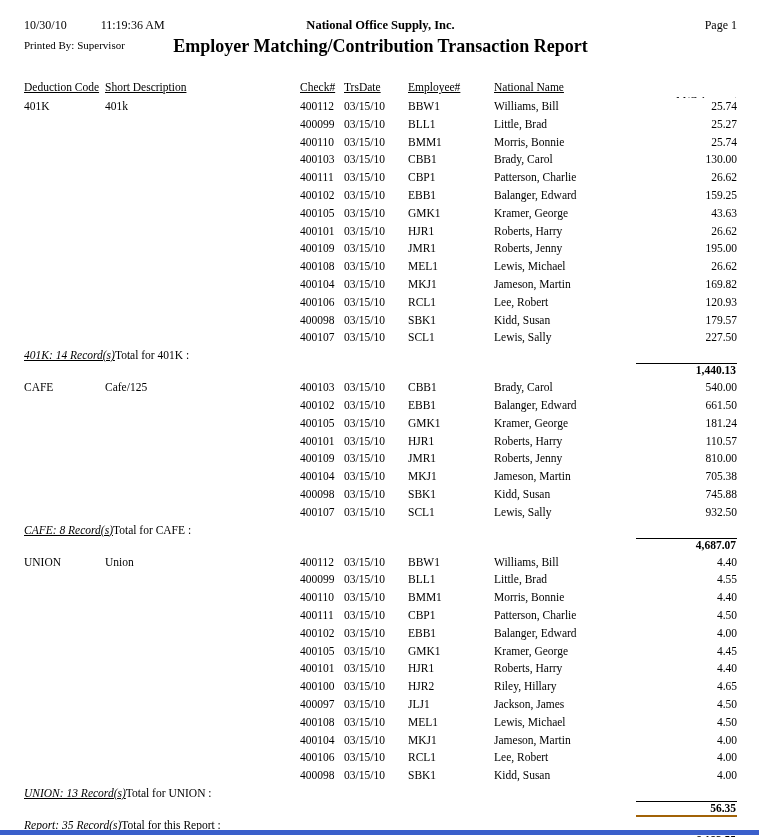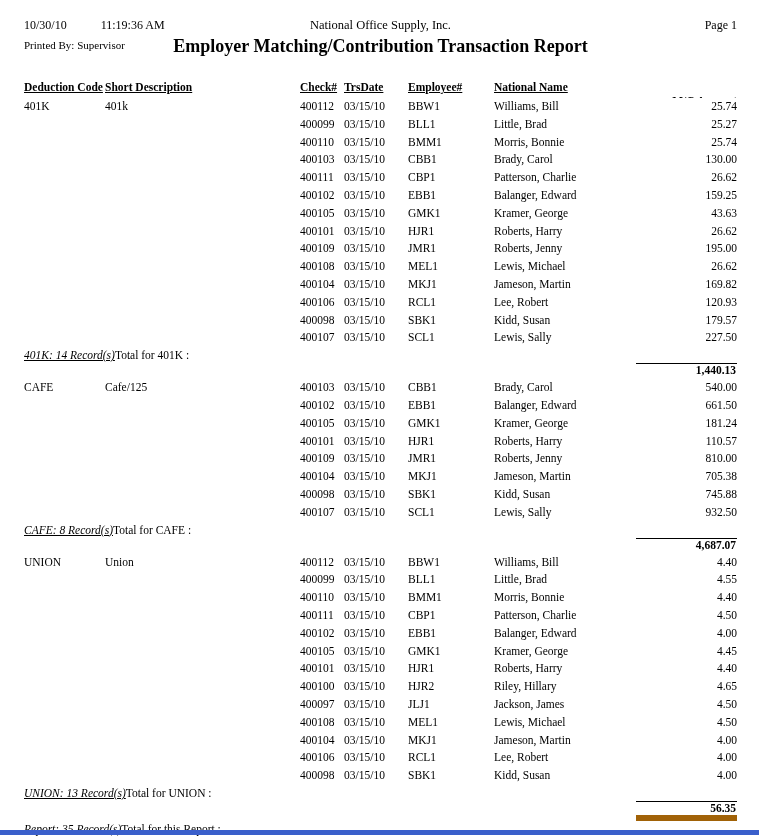--- a/index.html
+++ b/index.html
@@ -9,53 +9,53 @@
     color:#000000;
     font-family:"Liberation Serif","DejaVu Serif",serif;
     position:relative;
     overflow:hidden;
   }
   .page { padding:18px 22px 0 24px; }
 
   
   .hline1 { display:flex; align-items:baseline; font-size:12px; height:16px; }
   .hl-left { flex:1; display:flex; gap:34px; }
-  .company { font-weight:normal; font-size:12.5px; white-space:nowrap;text-align:right; }
+  .company { font-weight:bold; font-size:12.5px; white-space:nowrap;text-align:right; }
   .hl-right { flex:1; text-align:right; }
   .hline2 { position:relative; height:30px; margin-top:2px; }
   .printedby { position:absolute; left:0; top:3px; font-size:11px; }
   .title {
     position:absolute; left:50%; top:0; transform:translateX(-50%);
     font-size:18px; font-weight:bold; white-space:nowrap;
   }
 
   
   .content { margin-top:14px; }
   .row { display:grid; grid-template-columns:81px 195px 44px 64px 86px 142px 1fr; }
-  .header-row { font-weight:bold; font-size:11.5px; height:18px; line-height:14px; }
+  .header-row { font-weight:normal; font-size:11.5px; height:18px; line-height:14px; }
   .header-row .colhead { text-decoration:underline; white-space:nowrap; }
   .header-row .cell.amount { text-align:right;margin-top:14px; }
   .detail-row { font-size:11.5px; height:17.8px; line-height:17.8px; }
   .cell { overflow:hidden; white-space:nowrap; }
   .cell.amount { text-align:right; }
 
   
   .subtotal-label-row {
     display:grid; grid-template-columns:auto 1fr 101px;
     font-size:11.5px; height:13px; line-height:13px; margin-top:2px;
   }
   .records { font-style:italic; white-space:nowrap;text-decoration:underline; }
   .total-label { text-align:left; font-weight:normal; white-space:nowrap; padding-right:3px; }
   .subtotal-amount-row { display:grid; grid-template-columns:1fr 101px; margin-bottom:2px; }
   .amount-box {
     text-align:right; font-weight:bold; font-size:11.5px;
     line-height:11px; padding:1px 1px 1px 0;
     border-top:1px solid #000; margin-top:1px;
   }
-  .amount-box.boxed { border-bottom:6px solid #a16207; }
+  .amount-box.boxed { border-bottom:2px solid #a16207; }
   .amount-box.grand { border-bottom:3px double #000; }
 
   .report-total-block { margin-top:2px; }
 
   
   .bottom-bar {
     position:absolute; left:0; right:0; bottom:2px; height:5px;
     background:#3a5fcb;
   }
 </style>

